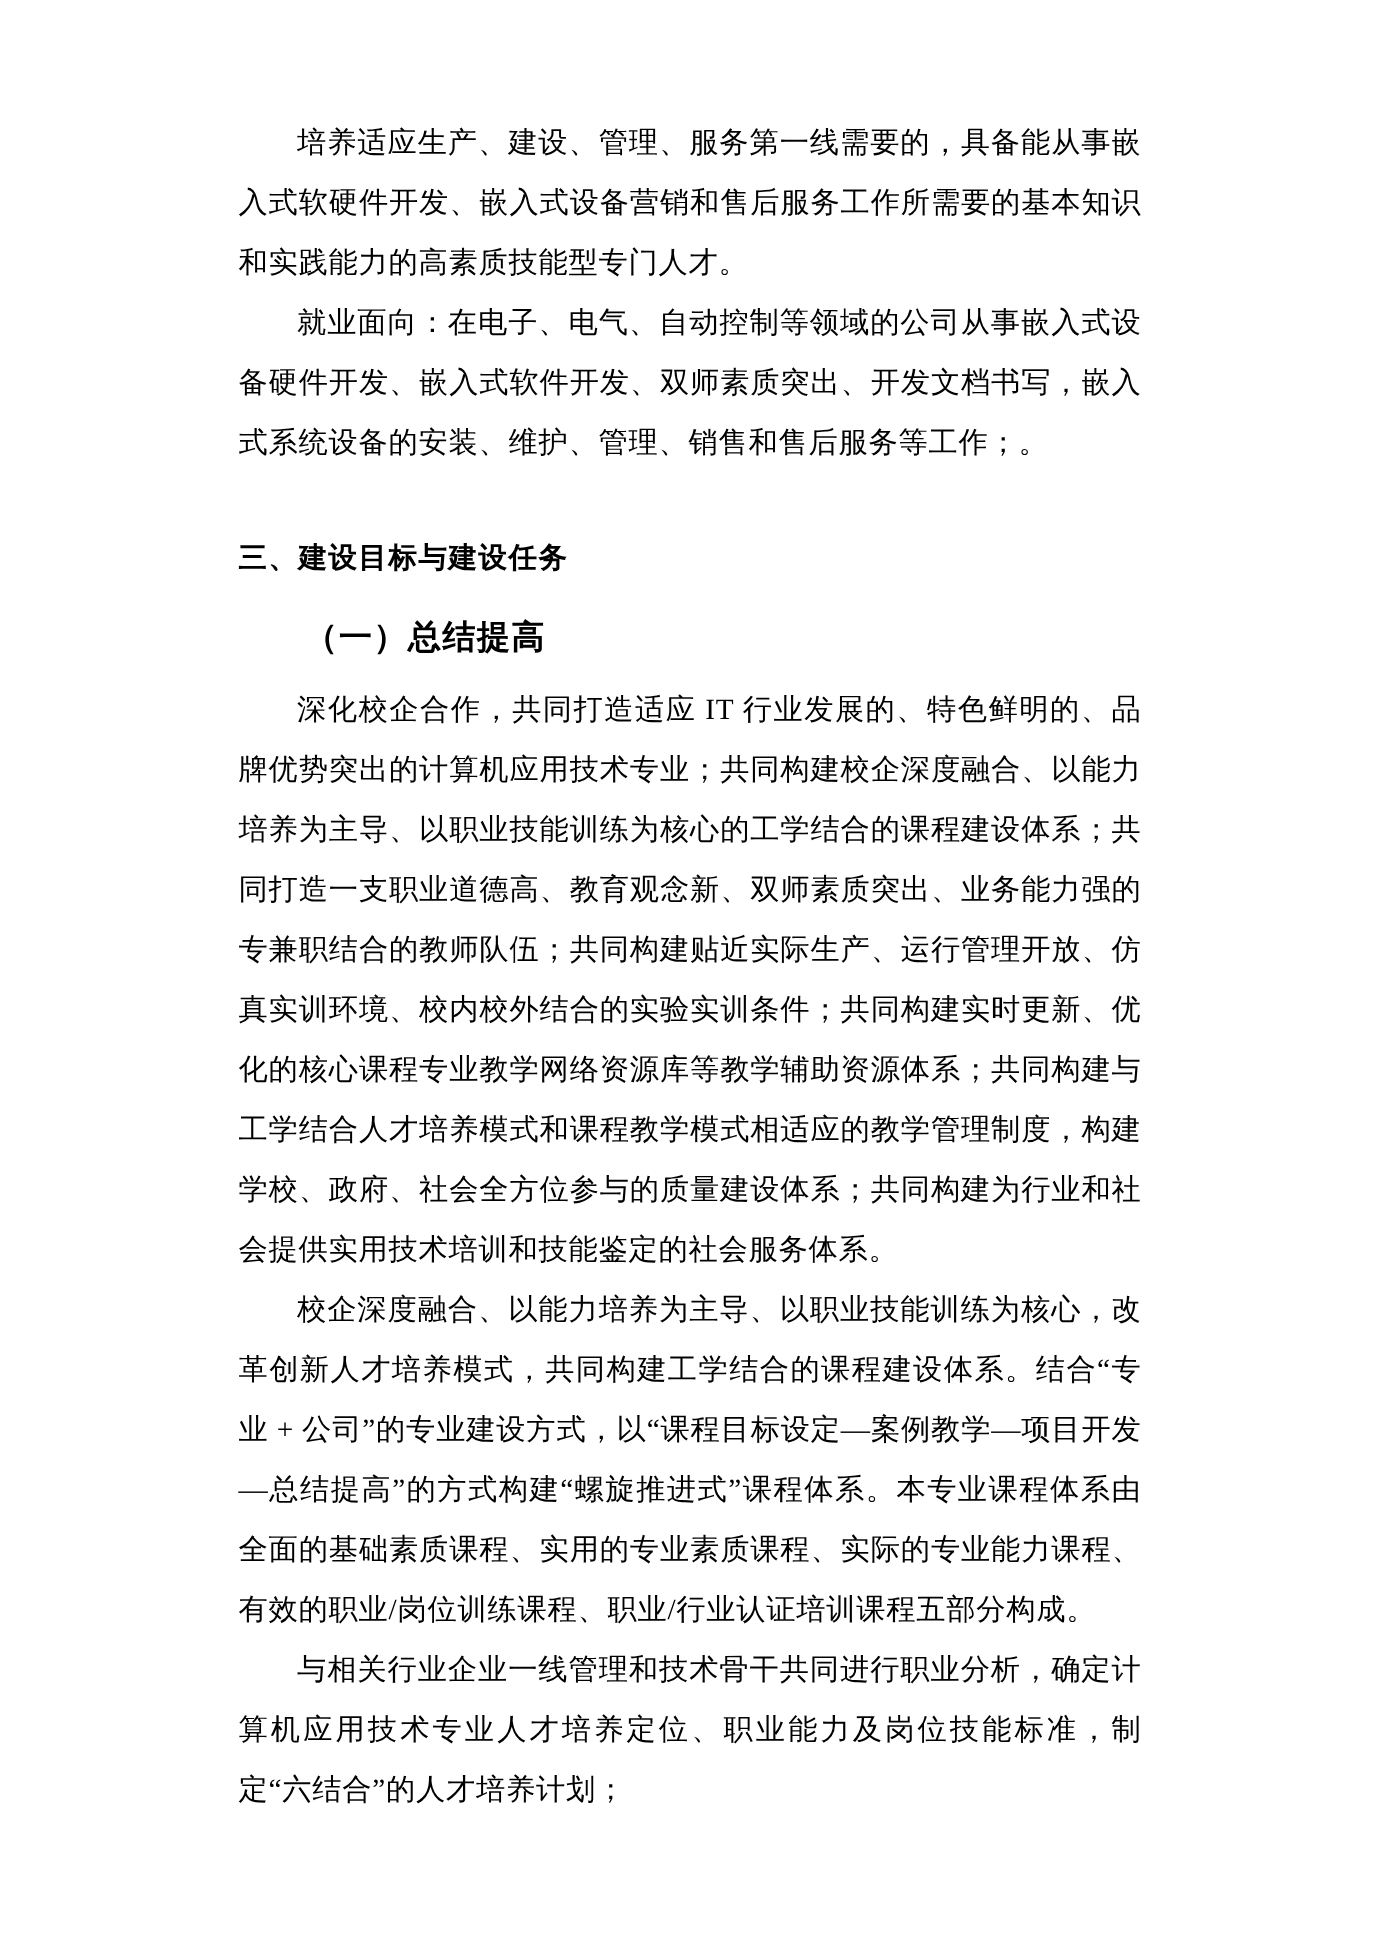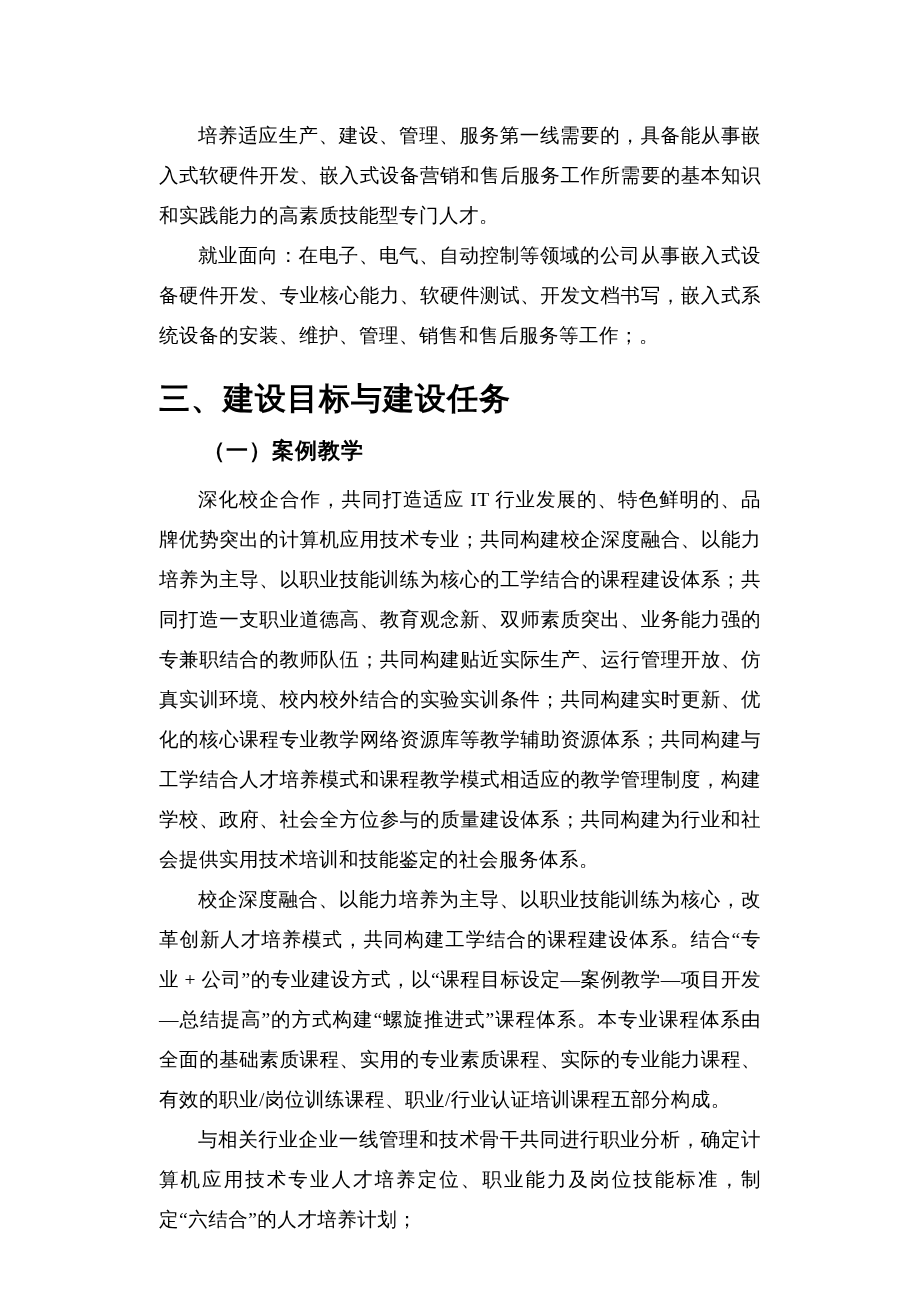--- a/index.html
+++ b/index.html
@@ -7,40 +7,40 @@
     padding: 0;
     background: #ffffff;
   }
   .page {
     position: relative;
     width: 812px;
     height: 1302px;
     margin: 0 auto;
     background: #ffffff;
     box-sizing: border-box;
-    padding: 116px 105px 0 105px;
+    padding: 76px 105px 0 105px;
     color: #000000;
     font-family: "Liberation Serif", "DejaVu Serif", serif;
     overflow: hidden;
   }
   .body-text {
     font-size: 19.5px;
     line-height: 40px;
     text-align: justify;
     text-justify: inter-ideograph;
     text-indent: 2em;
     margin: 0;
     letter-spacing: 0.5px;
   }
   .h1 {
     font-family: "Liberation Sans", "DejaVu Sans", sans-serif;
     font-weight: 900;
-    font-size: 31px;
+    font-size: 19px;
     line-height: 34px;
-    margin: 26px 0 18px 0;
+    margin: 40px 0 18px 0;
     text-indent: 0;
     letter-spacing: 1px;
   }
   .h2 {
     font-family: "Liberation Sans", "DejaVu Sans", sans-serif;
     font-weight: 800;
     font-size: 22px;
     line-height: 30px;
     margin: 20px 0 14px 0;
     padding-left: 44px;
@@ -65,25 +65,25 @@
   }
 </style>
 </head>
 <body>
 
 <div class="page">
 
   <p class="body-text">培养适应生产、建设、管理、服务第一线需要的，具备能从事嵌入式软硬件开发、嵌入式设备营销和售后服务工作所需要的基本知识和实践能力的高素质技能型专门人才。</p>
 
 
-  <p class="body-text">就业面向：在电子、电气、自动控制等领域的公司从事嵌入式设备硬件开发、专业核心能力、软硬件测试、开发文档书写，嵌入式系统设备的安装、维护、管理、销售和售后服务等工作；。</p>
+  <p class="body-text">就业面向：在电子、电气、自动控制等领域的公司从事嵌入式设备硬件开发、嵌入式软件开发、双师素质突出、开发文档书写，嵌入式系统设备的安装、维护、管理、销售和售后服务等工作；。</p>
 
   <div class="h1">三、建设目标与建设任务</div>
 
-  <div class="h2">（一）案例教学</div>
+  <div class="h2">（一）总结提高</div>
 
   <p class="body-text">深化校企合作，共同打造适应 IT 行业发展的、特色鲜明的、品牌优势突出的计算机应用技术专业；共同构建校企深度融合、以能力培养为主导、以职业技能训练为核心的工学结合的课程建设体系；共同打造一支职业道德高、教育观念新、双师素质突出、业务能力强的专兼职结合的教师队伍；共同构建贴近实际生产、运行管理开放、仿真实训环境、校内校外结合的实验实训条件；共同构建实时更新、优化的核心课程专业教学网络资源库等教学辅助资源体系；共同构建与工学结合人才培养模式和课程教学模式相适应的教学管理制度，构建学校、政府、社会全方位参与的质量建设体系；共同构建为行业和社会提供实用技术培训和技能鉴定的社会服务体系。</p>
 
 
 
 
   <p class="body-text">校企深度融合、以能力培养为主导、以职业技能训练为核心，改革创新人才培养模式，共同构建工学结合的课程建设体系。结合“专业 + 公司”的专业建设方式，以“课程目标设定—案例教学—项目开发—总结提高”的方式构建“螺旋推进式”课程体系。本专业课程体系由全面的基础素质课程、实用的专业素质课程、实际的专业能力课程、有效的职业/岗位训练课程、职业/行业认证培训课程五部分构成。</p>
 
 
   <p class="body-text">与相关行业企业一线管理和技术骨干共同进行职业分析，确定计算机应用技术专业人才培养定位、职业能力及岗位技能标准，制定“六结合”的人才培养计划；</p>

